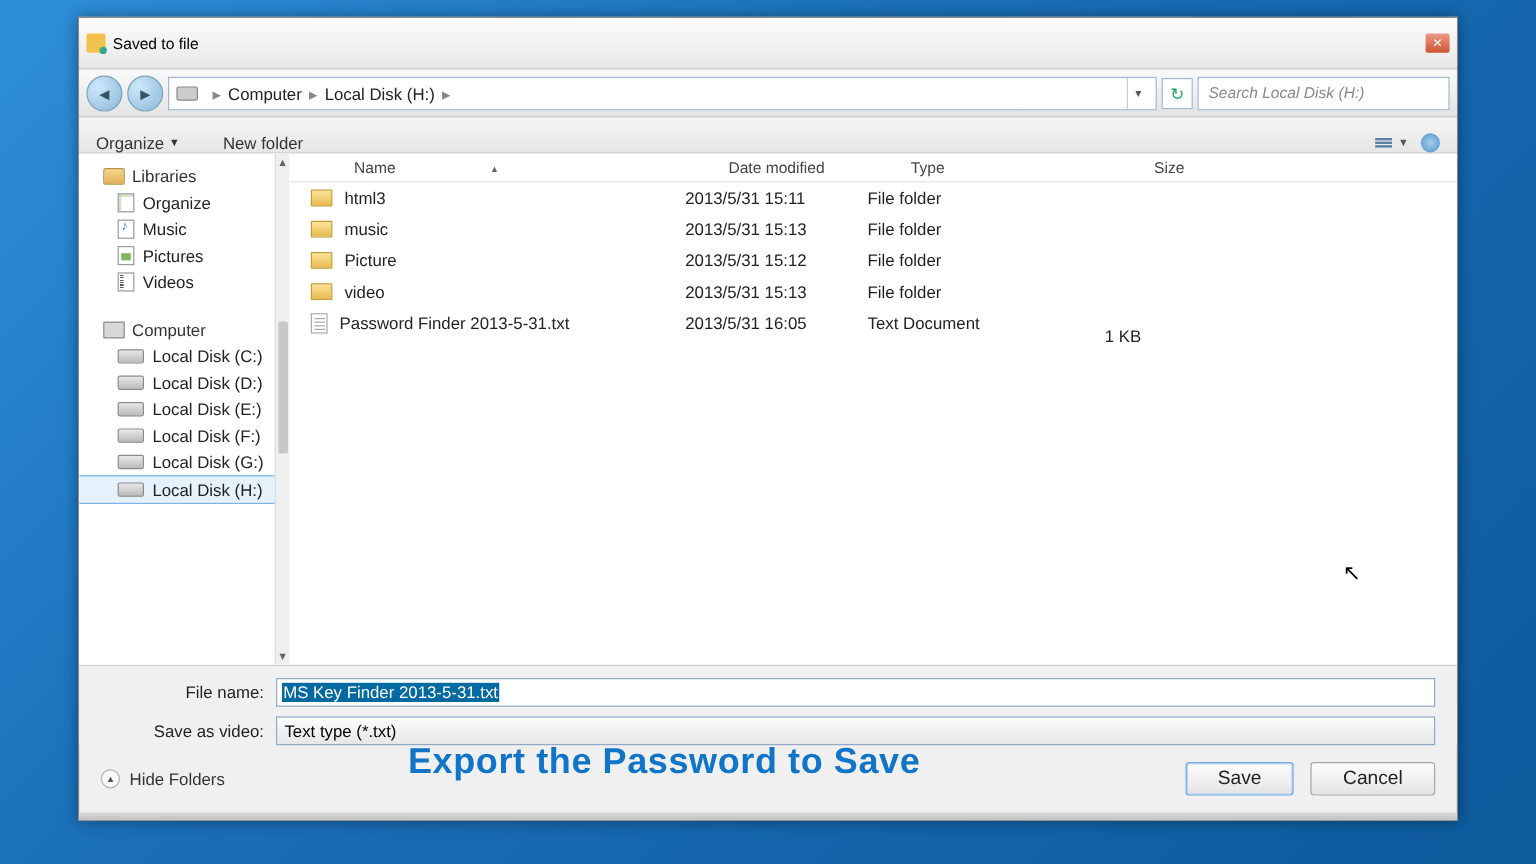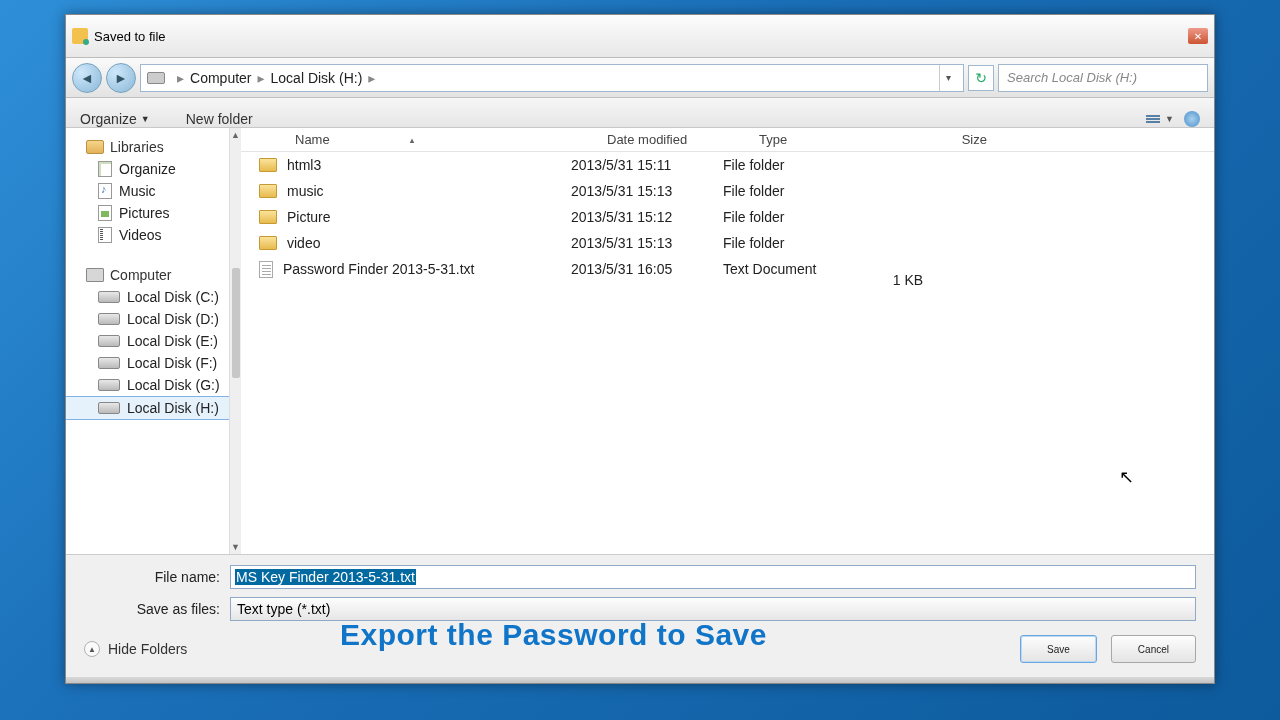--- a/index.html
+++ b/index.html
@@ -97,21 +97,21 @@
 .cols { display:flex; height:24px; border-bottom:1px solid #e4e4e4; align-items:center; color:#444; font-size:13px;padding-left:36px;}
 .col-name{width:330px; padding-left:18px; display:flex; align-items:center; gap: 80px;}
 .col-date{width:152px;}
 .col-type{width:142px;}
 .col-size{width:100px; text-align:right; padding-right:14px;}
 .sortglyph{font-size:9px; color:#666;}
 .row { display:flex; align-items:center; height:26px;}
 .row .c1{width:330px; padding-left:18px; display:flex; align-items:center; gap:10px;}
 .row .c2{width:152px;}
 .row .c3{width:142px;}
-.row .c4{width:100px; text-align:center; padding-right:14px;margin-top:21px;}
+.row .c4{width:100px; text-align:right; padding-right:14px;margin-top:21px;}
 .ico-folder{width:18px;height:14px;background:linear-gradient(#fbe39b,#e7bb4e);border:1px solid #c59a31;border-radius:1px;}
 .ico-txt{width:14px;height:17px;background:#fff;border:1px solid #aaa;position:relative;}
 .ico-txt::before{content:"";position:absolute;top:3px;left:2px;width:9px;height:1px;background:#aaa;box-shadow:0 3px 0 #aaa,0 6px 0 #aaa,0 9px 0 #aaa;}
 .cursor { position:absolute; left:878px; top:338px; font-size:18px; color:#000; pointer-events:none;}
 .bottom {
   background:#f0f0f0; padding: 10px 18px 0 18px;
   display:flex; flex-direction:column; gap:8px; font-size:14px;
 }
 .formrow { display:flex; align-items:center; gap:6px;}
 .formrow label { width:140px; text-align:right; color:#222; padding-right:4px;}
@@ -130,21 +130,21 @@
 }
 .hidebtn { display:flex; align-items:center; gap:8px; color:#333; font-size:14px;}
 .hidecaret{width:16px;height:16px;border:1px solid #b0b0b0;border-radius:50%;background:#fafafa;display:flex;align-items:center;justify-content:center;font-size:8px;color:#555;}
 .overlay-text {
   position:absolute; left:340px; top:618px;
   font-size:30px; font-weight:700; color:#1074c8;
   letter-spacing:0.5px;
 }
 .btn {
   height:28px; padding:0 26px; border:1px solid #a7a7a7; border-radius:3px;
-  background:linear-gradient(#fdfdfd,#e4e4e4); font-size:10px; color:#222;
+  background:linear-gradient(#fdfdfd,#e4e4e4); font-size:16px; color:#222;
   display:flex; align-items:center;
 }
 .btn.primary { border-color:#6aa6e0; box-shadow:0 0 0 1px #bcd8f0 inset;}
 .footer .spacer{flex:1;}
 .window-bottom-border{height:6px;background:linear-gradient(#d9d9d9,#c3c3c3);}
 </style>
 </head>
 <body>
 
 <div class="dialog">
@@ -318,21 +318,21 @@
   </div>
 
   <div class="bottom">
     <div class="formrow">
       <label>File name:</label>
       <div class="txtinput">
         <span class="selected">MS Key Finder 2013-5-31.txt</span>
       </div>
     </div>
     <div class="formrow">
-      <label>Save as files:</label>
+      <label>Save as video:</label>
       <div class="combo">
         <span>Text type (*.txt)</span>
       </div>
     </div>
   </div>
 
   <div class="footer">
     <div class="hidebtn">
       <span class="hidecaret">▲</span>
       <span>Hide Folders</span>

